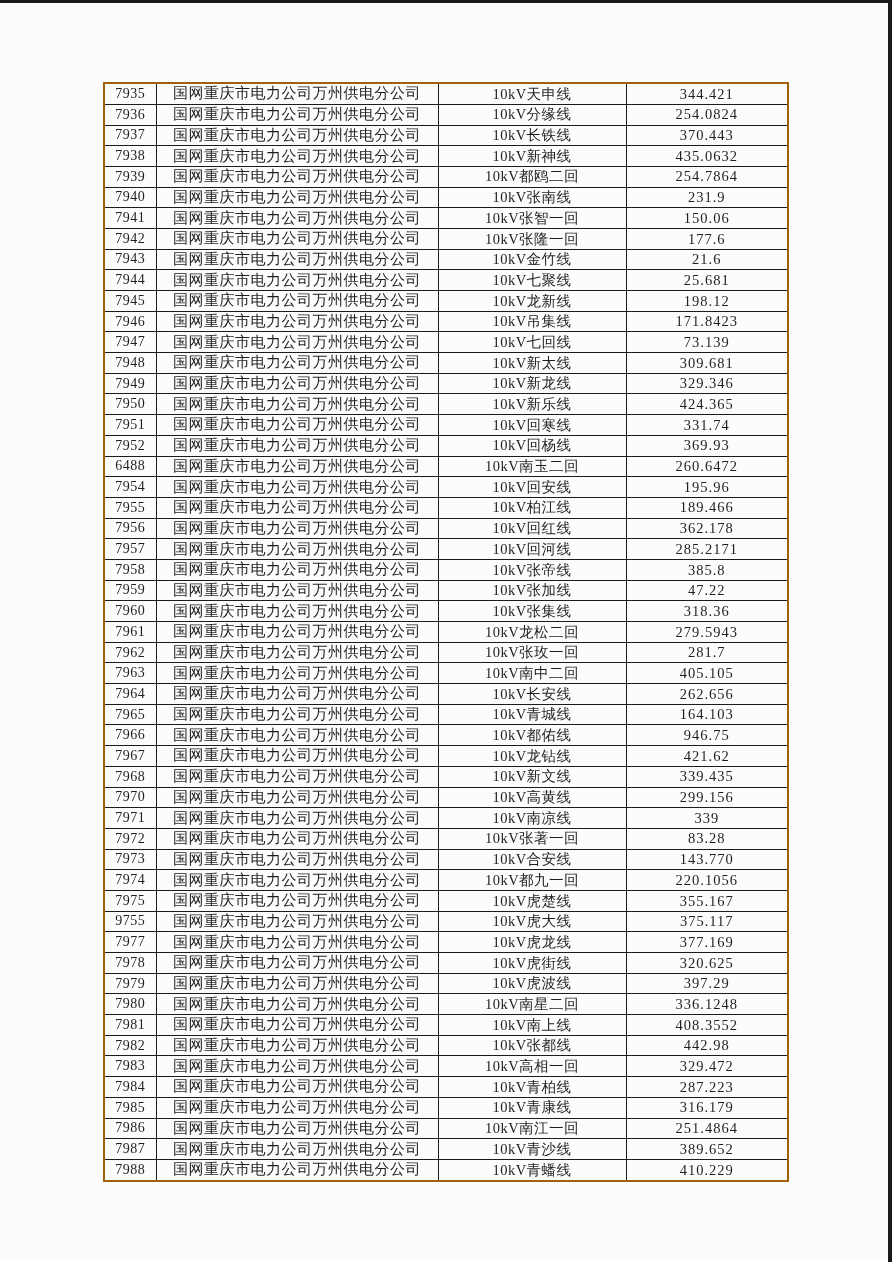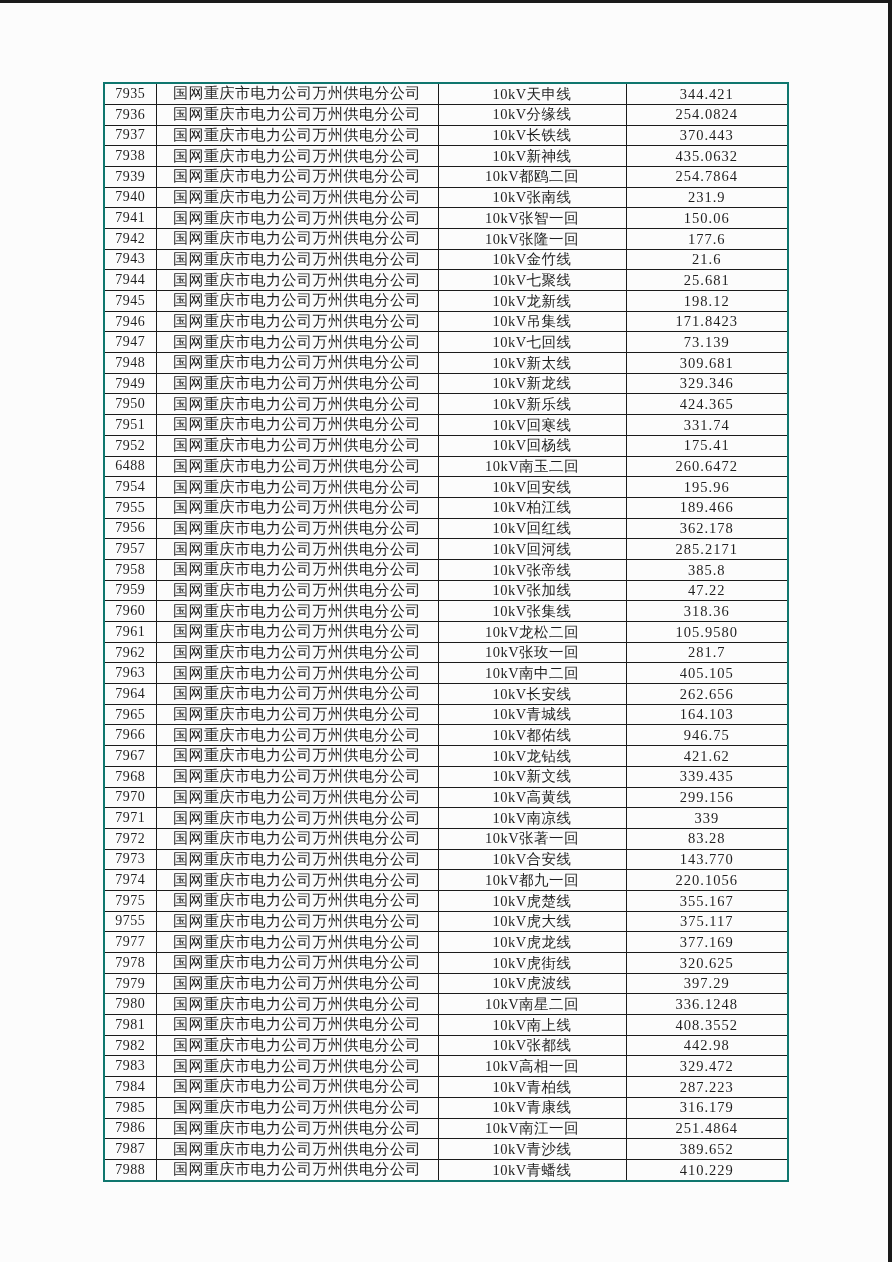--- a/index.html
+++ b/index.html
@@ -33,21 +33,21 @@
   table.data-table {
     position: absolute;
     left: 103px;
     top: 82px;
     width: 684px;
     height: 1100px;
     border-collapse: collapse;
     table-layout: fixed;
     font-size: 15px;
     color: #1f1f1f;
-    border: 2px solid #0f766e;
+    border: 2px solid #a16207;
   }
   table.data-table td {
     border: 1px solid #1b1b1b;
     text-align: center;
     vertical-align: middle;
     padding: 0;
     overflow: hidden;
     white-space: nowrap;
     line-height: 1;
   }
@@ -187,21 +187,21 @@
       <td class="col-no">7951</td>
       <td class="col-company">国网重庆市电力公司万州供电分公司</td>
       <td class="col-line">10kV回寒线</td>
       <td class="col-value">331.74</td>
     </tr>
 
     <tr>
       <td class="col-no">7952</td>
       <td class="col-company">国网重庆市电力公司万州供电分公司</td>
       <td class="col-line">10kV回杨线</td>
-      <td class="col-value">175.41</td>
+      <td class="col-value">369.93</td>
     </tr>
 
     <tr>
       <td class="col-no">6488</td>
       <td class="col-company">国网重庆市电力公司万州供电分公司</td>
       <td class="col-line">10kV南玉二回</td>
       <td class="col-value">260.6472</td>
     </tr>
 
     <tr>
@@ -250,21 +250,21 @@
       <td class="col-no">7960</td>
       <td class="col-company">国网重庆市电力公司万州供电分公司</td>
       <td class="col-line">10kV张集线</td>
       <td class="col-value">318.36</td>
     </tr>
 
     <tr>
       <td class="col-no">7961</td>
       <td class="col-company">国网重庆市电力公司万州供电分公司</td>
       <td class="col-line">10kV龙松二回</td>
-      <td class="col-value">105.9580</td>
+      <td class="col-value">279.5943</td>
     </tr>
 
     <tr>
       <td class="col-no">7962</td>
       <td class="col-company">国网重庆市电力公司万州供电分公司</td>
       <td class="col-line">10kV张玫一回</td>
       <td class="col-value">281.7</td>
     </tr>
 
     <tr>

